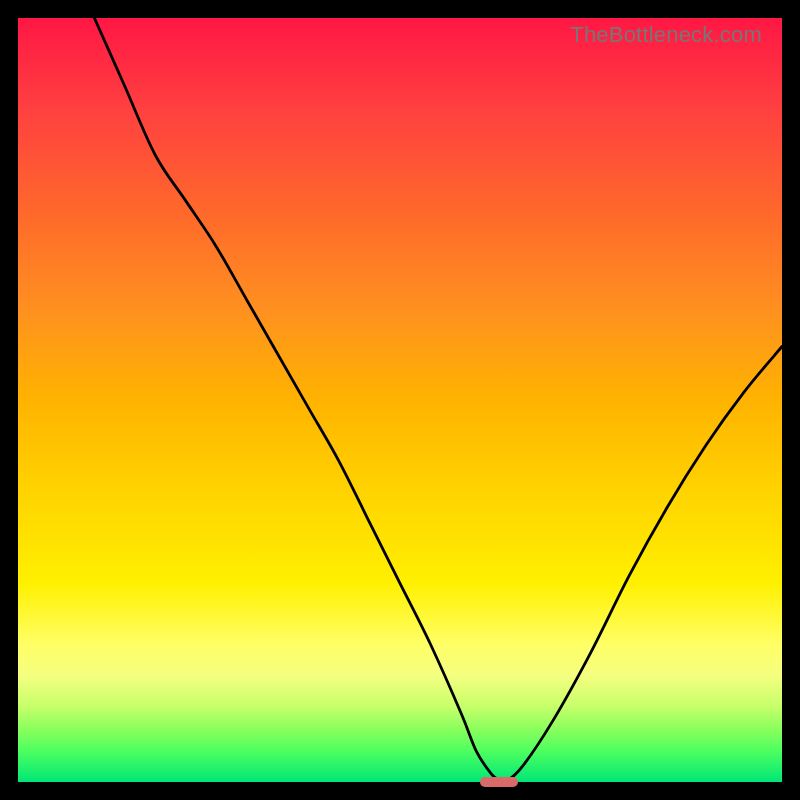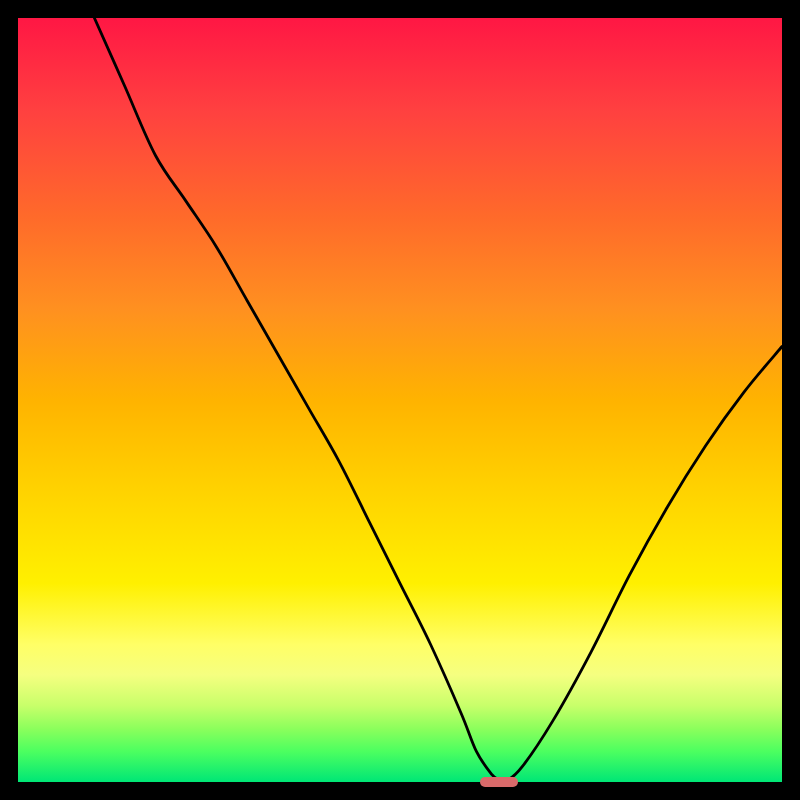--- a/index.html
+++ b/index.html
@@ -68,18 +68,19 @@
     position: absolute;
     background: #d86a6a;
     border-radius: 6px;
   }
 </style>
 </head>
 <body>
 
 <div class="frame">
   <div class="plot">
+    <div class="attribution">TheBottleneck.com</div>
     <svg class="curve-svg" viewBox="0 0 764 764" preserveAspectRatio="none">
       <path class="curve-path" d="M 76.4 0.0 C 81.5 11.5, 96.8 45.8, 107.0 68.8 C 117.1 91.7, 127.3 118.4, 137.5 137.5 C 147.7 156.6, 157.9 168.1, 168.1 183.4 C 178.3 198.6, 188.5 212.6, 198.6 229.2 C 208.8 245.8, 219.0 264.9, 229.2 282.7 C 239.4 300.5, 249.6 318.3, 259.8 336.2 C 269.9 354.0, 280.1 371.8, 290.3 389.6 C 300.5 407.5, 310.7 424.0, 320.9 443.1 C 331.1 462.2, 341.3 483.9, 351.4 504.2 C 361.6 524.6, 371.8 545.0, 382.0 565.4 C 392.2 585.7, 402.4 604.8, 412.6 626.5 C 422.7 648.1, 435.5 677.4, 443.1 695.2 C 450.8 713.1, 453.3 723.3, 458.4 733.4 C 463.5 743.6, 469.9 751.6, 473.7 756.4 C 477.5 761.1, 478.8 760.7, 481.3 761.7 C 483.9 762.7, 485.1 764.6, 489.0 762.5 C 492.8 760.3, 496.6 758.7, 504.2 748.7 C 511.9 738.8, 523.3 722.0, 534.8 702.9 C 546.3 683.8, 560.3 658.3, 573.0 634.1 C 585.7 609.9, 598.5 581.9, 611.2 557.7 C 623.9 533.5, 636.7 510.6, 649.4 489.0 C 662.1 467.3, 674.9 446.9, 687.6 427.8 C 700.3 408.7, 713.1 390.9, 725.8 374.4 C 738.5 357.8, 757.6 336.2, 764.0 328.5"></path>
     </svg>
     <div class="marker" style="left: 462.22px; top: 759.416px; width: 38.2px; height: 9.168px; background: rgb(216, 106, 106);"></div>
   </div>
 </div>
 
 </body></html>

